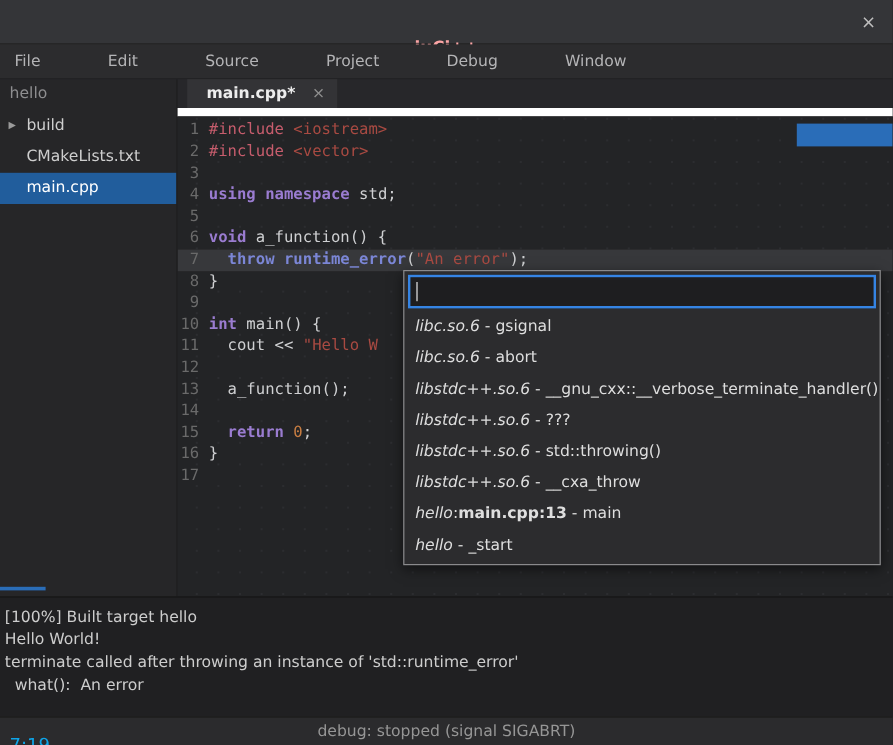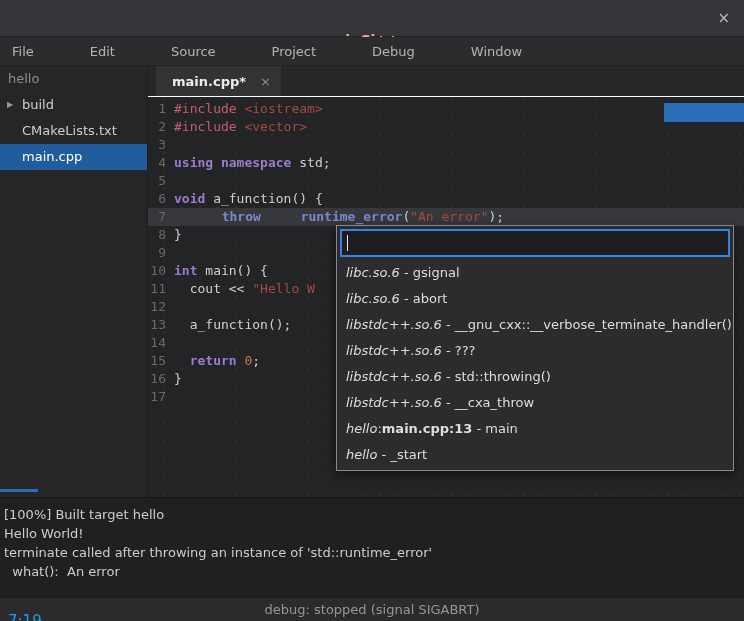--- a/index.html
+++ b/index.html
@@ -20,38 +20,38 @@
   
   .sidebar{position:absolute;top:66px;left:0;width:148px;bottom:124px;background:#262628;
     border-right:1px solid #1d1d1f;box-sizing:border-box;overflow:hidden;}
   .project-label{height:26px;line-height:26px;color:#8e8e90;font-size:13px;padding-left:8px;}
   .tree-item{height:26px;line-height:26px;color:#cecece;font-size:13px;padding-left:22px;position:relative;cursor:default;}
   .tree-item.selected{background:#215d9c;color:#ffffff;}
   .expander{position:absolute;left:7px;top:0;font-size:8px;color:#9a9a9a;line-height:26px;}
   .sidebar-hscroll{position:absolute;left:0;top:489px;width:38px;height:3px;background:#2a6db8;z-index:5;}
   
   .tabbar{position:absolute;top:66px;left:148px;right:0;height:31px;background:#27272a;
-    border-bottom:1px solid #ffffff;box-sizing:border-box;display:flex;align-items:stretch;}
+    border-bottom:7px solid #ffffff;box-sizing:border-box;display:flex;align-items:stretch;}
   .tab{background:#333336;display:flex;align-items:center;padding:0 10px 0 16px;margin-left:8px;}
   .tab-label{color:#ededed;font-size:13px;font-weight:bold;}
   .tab-close{color:#8f8f8f;font-size:13px;margin-left:14px;}
   
   .editor{position:absolute;top:97px;left:148px;right:0;bottom:124px;
     background-color:#232426;
     background-image:radial-gradient(circle,#2c2d30 1px,rgba(0,0,0,0) 1px);
     background-size:18px 18px;background-position:7px 11px;overflow:hidden;}
   .code-lines{padding-top:3px;font-family:"DejaVu Sans Mono",monospace;font-size:13px;}
   .code-line{display:flex;height:18px;line-height:18px;white-space:pre;}
   .code-line.hl{background:#37383b;}
   .ln{width:18px;flex:none;text-align:right;color:#6a6a6a;margin-right:8px;}
   .code{color:#cfd0d2;}
   .tk-pp{color:#c75d6d;}
   .tk-str{color:#a84a42;}
   .tk-kw{color:#9a7cd0;font-weight:bold;}
-  .tk-kw2{color:#7b86d6;font-weight:bold;margin-left:32px;}
+  .tk-kw2{color:#7b86d6;font-weight:bold;}
   .tk-num{color:#c77d42;}
   .vscroll{position:absolute;top:6px;right:0;width:80px;height:19px;background:#2a6db8;}
   
   .popup{position:absolute;left:336px;top:225px;width:398px;background:#2c2c2e;
     border:1px solid #8a8a8c;box-sizing:border-box;z-index:10;box-shadow:0 3px 10px rgba(0,0,0,0.55);}
   .popup-input-wrap{margin:3px;height:28px;border:2px solid #3584e4;background:#1e1e20;
     position:relative;box-sizing:border-box;}
   .caret{position:absolute;left:5px;top:4px;width:1px;height:16px;background:#e8e8e8;}
   .popup-list{padding-bottom:2px;}
   .popup-item{height:26px;line-height:26px;color:#dedede;font-size:13px;padding-left:9px;

